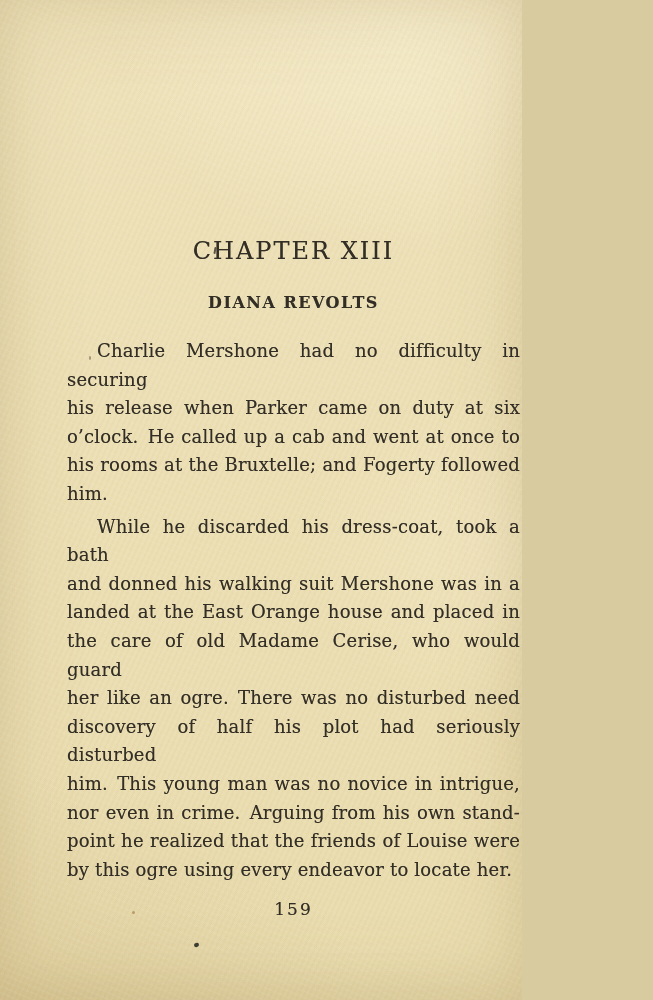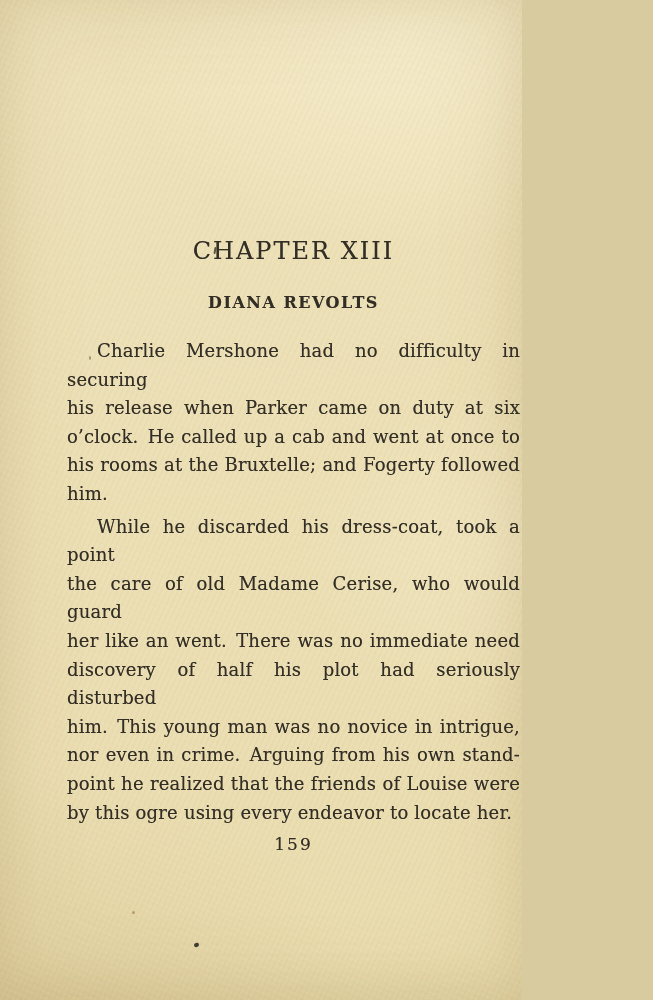--- a/index.html
+++ b/index.html
@@ -70,21 +70,21 @@
     line-height: 28.6px;
     letter-spacing: 0.2px;
     text-align: justify;
     text-align-last: justify;
     text-shadow: 0 0 0.5px rgba(50,45,35,0.5);
   }
   .line.indent { text-indent: 30px; }
   .line.last   { text-align-last: left; }
 
   .page-number {
-    margin-top: 8px;
+    margin-top: 16px;
     font-size: 17px;
     line-height: 18px;
     letter-spacing: 2px;
     text-align: center;
     text-shadow: 0 0 0.5px rgba(50,45,35,0.5);
   }
 
   
   .artifact { position: absolute; pointer-events: none; }
   .artifact.heading-tick {
@@ -121,23 +121,25 @@
 
     <div class="paragraph first">
       <div class="line indent">Charlie Mershone had no difficulty in securing</div>
       <div class="line">his release when Parker came on duty at six</div>
       <div class="line">o’clock. He called up a cab and went at once to</div>
       <div class="line">his rooms at the Bruxtelle; and Fogerty followed</div>
       <div class="line last">him.</div>
     </div>
 
     <div class="paragraph">
-      <div class="line indent">While he discarded his dress-coat, took a point</div>
+      <div class="line indent">While he discarded his dress-coat, took a bath</div>
+      <div class="line">and donned his walking suit Mershone was in a</div>
+      <div class="line">landed at the East Orange house and placed in</div>
       <div class="line">the care of old Madame Cerise, who would guard</div>
-      <div class="line">her like an went. There was no immediate need</div>
+      <div class="line">her like an ogre. There was no disturbed need</div>
       <div class="line">discovery of half his plot had seriously disturbed</div>
       <div class="line">him. This young man was no novice in intrigue,</div>
       <div class="line">nor even in crime. Arguing from his own stand-</div>
       <div class="line">point he realized that the friends of Louise were</div>
       <div class="line last">by this ogre using every endeavor to locate her.</div>
     </div>
 
     <div class="page-number">159</div>
 
   </div>

